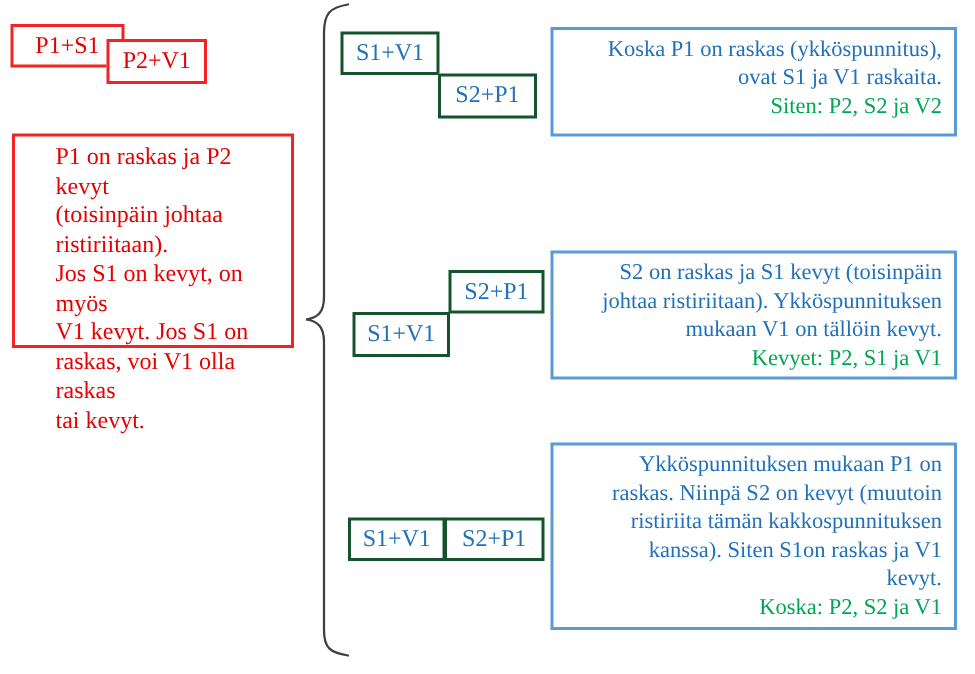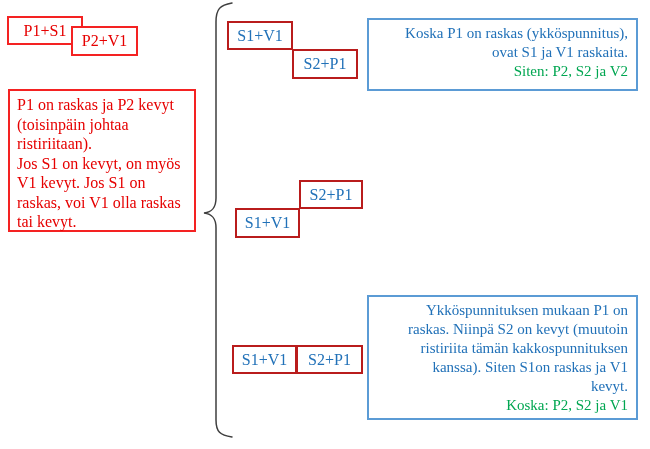--- a/index.html
+++ b/index.html
@@ -4,27 +4,27 @@
 <style>
   html,body { margin:0; padding:0; background:#ffffff; }
   .canvas {
     position:relative; width:650px; height:449px; background:#ffffff;
     font-family:"Liberation Serif", serif; overflow:hidden;
   }
   .pan {
     position:absolute; display:flex; align-items:center; justify-content:center;
     background:#ffffff; font-size:16px; box-sizing:border-box;
   }
-  .pan-black { border:2px solid #b91c1c; color:#2171b8; }
+  .pan-black { border:2px solid #14532d; color:#2171b8; }
   .pan-red   { border:2px solid #f42222; color:#e60000; }
   .note {
     position:absolute; box-sizing:border-box; background:#ffffff;
     font-size:15px; line-height:19px;
   }
-  .note-text { white-space:pre-line; }
+  .note-text { white-space:pre-line;margin-left:20px; }
   .red-note {
     border:2px solid #f42222; color:#e60000; padding:4px 7px;
     font-size:16px; line-height:19.5px;
   }
   .blue-note { border:2px solid #5b9bd5; padding:4px 8px;text-align:right; }
   .blue-note .body   { color:#2171b8; white-space:pre-line; }
   .blue-note .kevyet { color:#00a651; white-space:pre-line; }
   .brace { position:absolute; left:198px; top:0; }
 </style>
 </head>
@@ -52,20 +52,26 @@
   <div class="pan pan-black" style="left:227px; top:21px; width:66px; height:29px;">S1+V1</div>
   <div class="pan pan-black" style="left:292px; top:49px; width:66px; height:30px;">S2+P1</div>
   <div class="note blue-note" style="left:367px; top:18px; width:271px; height:73px;">
     <div class="body">Koska P1 on raskas (ykköspunnitus),
 ovat S1 ja V1 raskaita.</div>
     <div class="kevyet">Siten: P2, S2 ja V2</div>
   </div>
 
   <div class="pan pan-black" style="left:299px; top:180px; width:64px; height:29px;">S2+P1</div>
   <div class="pan pan-black" style="left:235px; top:208px; width:65px; height:30px;">S1+V1</div>
+  <div class="note blue-note" style="left:367px; top:167px; width:271px; height:86px;">
+    <div class="body">S2 on raskas ja S1 kevyt (toisinpäin
+johtaa ristiriitaan). Ykköspunnituksen
+mukaan V1 on tällöin kevyt.</div>
+    <div class="kevyet">Kevyet: P2, S1 ja V1</div>
+  </div>
 
   <div class="pan pan-black" style="left:232px; top:345px; width:65px; height:29px;">S1+V1</div>
   <div class="pan pan-black" style="left:296px; top:345px; width:67px; height:29px;">S2+P1</div>
   <div class="note blue-note" style="left:367px; top:295px; width:271px; height:125px;">
     <div class="body">Ykköspunnituksen mukaan P1 on
 raskas. Niinpä S2 on kevyt (muutoin
 ristiriita tämän kakkospunnituksen
 kanssa). Siten S1on raskas ja V1
 kevyt.</div>
     <div class="kevyet">Koska: P2, S2 ja V1</div>

